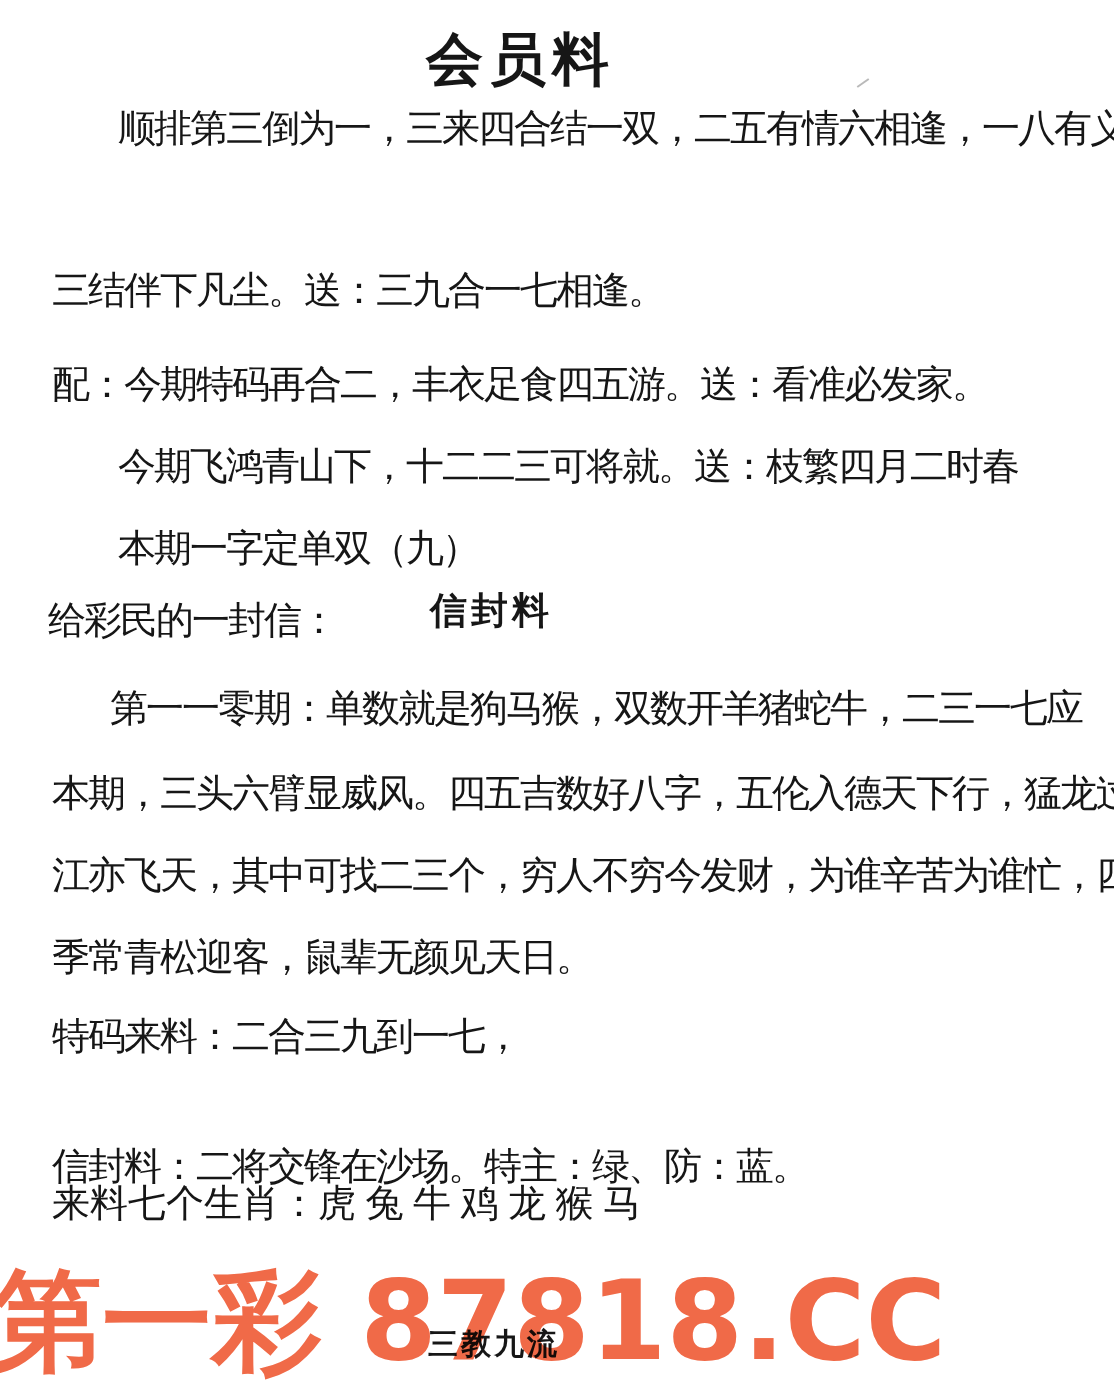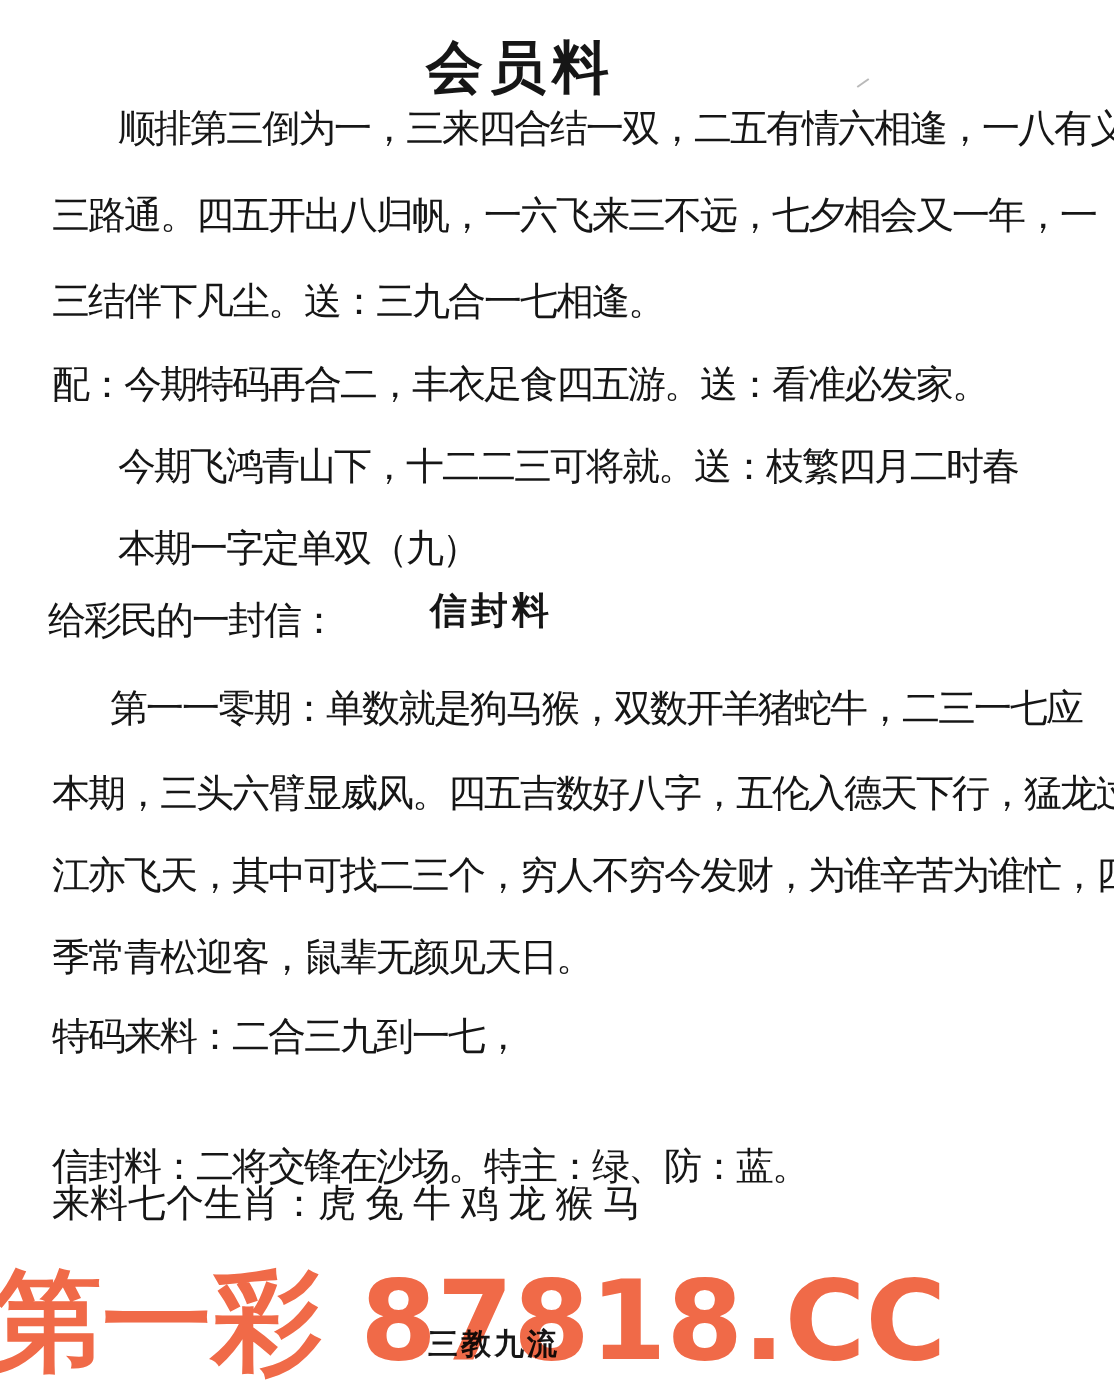--- a/index.html
+++ b/index.html
@@ -28,21 +28,20 @@
   .flush  { left: 52px; }
 
   .doc-title {
     position: absolute;
     top: 22px;
     left: 426px;
     font-size: 57px;
     font-weight: 700;
     letter-spacing: 6px;
     white-space: nowrap;
-    margin-top: 8px;
   }
   .envelope-title {
     position: absolute;
     top: 586px;
     left: 430px;
     font-size: 37px;
     font-weight: 700;
     letter-spacing: 4px;
     white-space: nowrap;
   }
@@ -74,21 +73,21 @@
     left: 856px;
     width: 14px;
     height: 2px;
     background: #b9b9b9;
     transform: rotate(-35deg);
   }
 
   
   .l-p1a { top: 108px; }
   .l-p1b { top: 195px; }
-  .l-p1c { top: 281px; }
+  .l-p1c { top: 270px; }
   .l-pei { top: 364px; }
   .l-fei { top: 446px; }
   .l-dan { top: 528px; }
   .l-letter { top: 600px; left: 48px; }
   .l-e1 { top: 688px; left: 110px; }
   .l-e2 { top: 773px; }
   .l-e3 { top: 855px; }
   .l-e4 { top: 937px; }
   .l-tema { top: 1016px; }
   .l-xinfeng { top: 1098px; margin-top: 48px; }
@@ -98,21 +97,20 @@
 </head>
 <body>
 
 <div id="page" style="color: rgb(22, 22, 22); background: rgb(255, 255, 255);">
 
   <div class="doc-title">会员料</div>
 
   <span class="scan-artifact"></span>
 
   <div class="line indent l-p1a">顺排第三倒为一，三来四合结一双，二五有情六相逢，一八有义</div>
-  <div class="line flush l-p1b">三路通。四五开出八归帆，一六飞来三不远，七夕相会又一年，一</div>
   <div class="line flush l-p1c">三结伴下凡尘。送：三九合一七相逢。</div>
 
   <div class="line flush l-pei">配：今期特码再合二，丰衣足食四五游。送：看准必发家。</div>
   <div class="line indent l-fei">今期飞鸿青山下，十二二三可将就。送：枝繁四月二时春</div>
   <div class="line indent l-dan">本期一字定单双（九）</div>
 
   <div class="line l-letter">给彩民的一封信：</div>
   <div class="envelope-title">信封料</div>
 
   <div class="line l-e1">第一一零期：单数就是狗马猴，双数开羊猪蛇牛，二三一七应</div>

